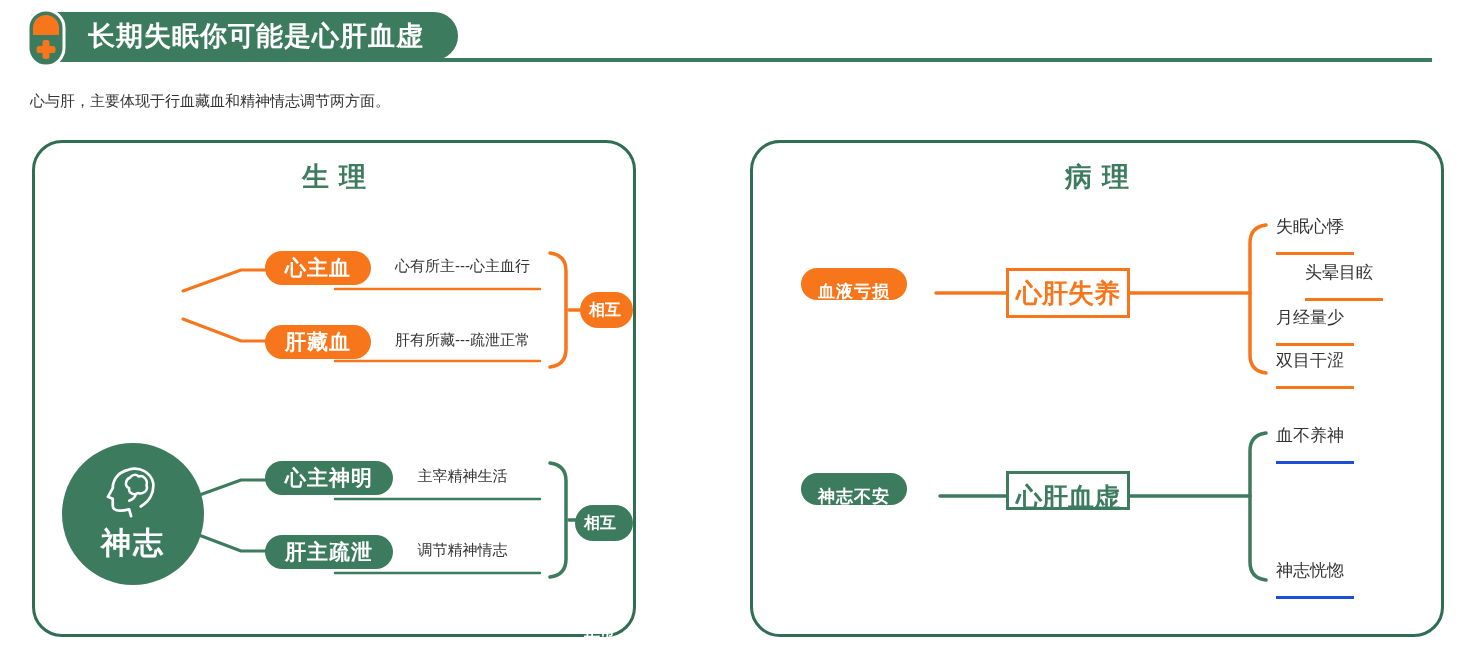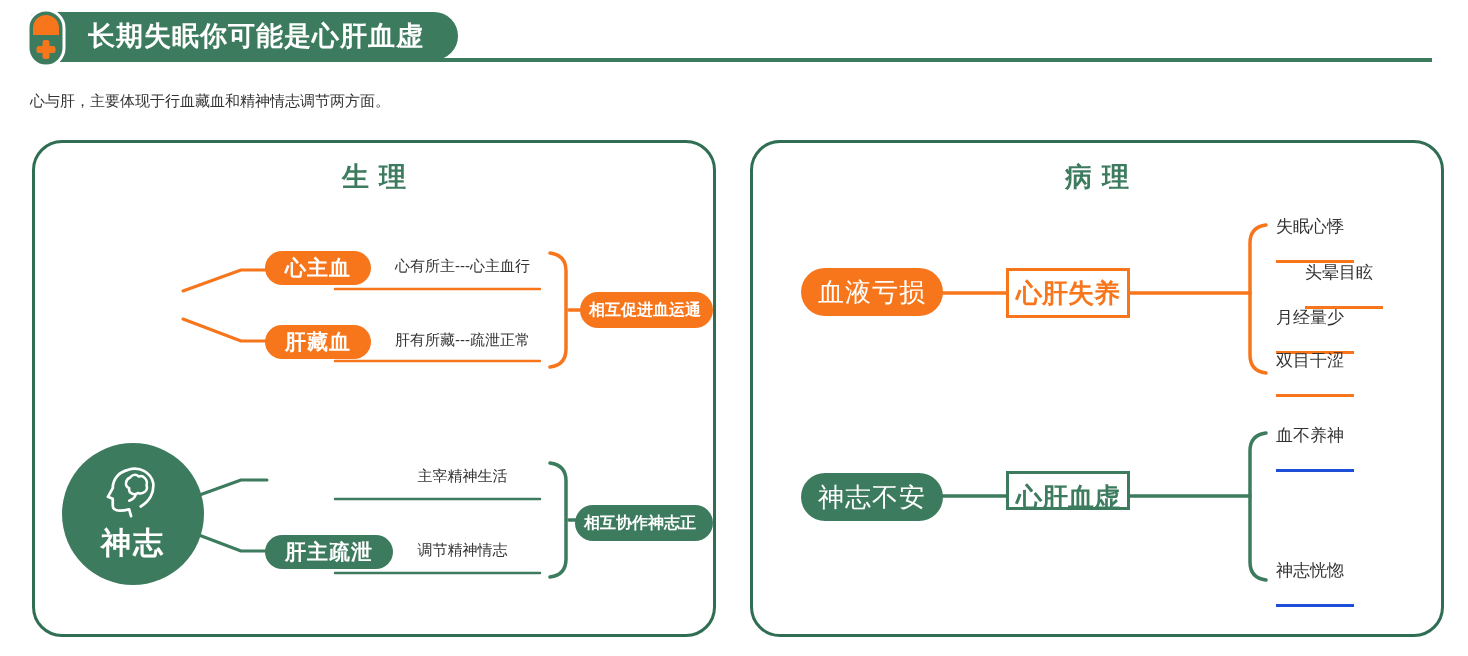--- a/index.html
+++ b/index.html
@@ -14,21 +14,21 @@
             padding-left:58px; letter-spacing:1px; z-index:2; }
   .header-line { position:absolute; left:60px; top:58px; width:1372px; height:4px;
                  background:#3D7B5F; z-index:1; }
   .capsule { position:absolute; left:25px; top:7px; z-index:3; }
 
   .intro { position:absolute; left:30px; top:92px; font-size:15px; color:#333333; }
 
   
   .panel { position:absolute; top:140px; height:497px; border:3px solid #2F6E53;
            border-radius:30px; background:#fff; }
-  .panel-left  { left:32px;  width:684px; }
+  .panel-left  { left:32px;  width:604px; }
   .panel-right { left:750px; width:694px; }
   .panel-title { position:absolute; left:0; right:0; top:16px; text-align:center;
                  font-size:27px; font-weight:bold; color:#3D7B5F;
                  letter-spacing:10px; text-indent:10px; }
   .connectors { position:absolute; left:0; top:0; z-index:0; }
 
   
   .circle { position:absolute; width:142px; height:142px; border-radius:50%;
             display:flex; flex-direction:column; align-items:center;
             justify-content:center; z-index:2; }
@@ -44,33 +44,33 @@
 
   .note { position:absolute; width:195px; text-align:center; font-size:15px;
           color:#333333; z-index:2; }
 
   .concl { position:absolute; height:36px; line-height:36px; border-radius:18px;
            color:#fff; font-size:16px; font-weight:bold; padding:0 9px; z-index:2; }
   .concl.orange { background:#F7761C; }
   .concl.green  { background:#3D7B5F; }
 
   
-  .bigpill { position:absolute; height:48px; line-height:48px; border-radius:24px;
-             color:#fff; font-size:26px; font-weight:normal; padding:0 17px;
+  .bigpill { position:absolute; height:32px; line-height:48px; border-radius:24px;
+             color:#fff; font-size:17px; font-weight:bold; padding:0 17px;
              letter-spacing:1px; z-index:2; }
   .bigpill.orange { background:#F7761C; }
   .bigpill.green  { background:#3D7B5F; }
 
   .resultbox { position:absolute; width:124px; text-align:center; background:#fff;
                font-size:26px; font-weight:bold; z-index:2; }
   .resultbox.orange { border:3px solid #F7761C; color:#F7761C; height:50px; line-height:44px; top:125px; }
   .resultbox.green  { border:3px solid #3D7B5F; color:#3D7B5F; height:39px; line-height:46px; top:328px; }
 
   .sym { position:absolute; left:523px; width:78px; font-size:17px; color:#333333;
-         padding-bottom:22px; white-space:nowrap; z-index:2; }
+         padding-bottom:14px; white-space:nowrap; z-index:2; }
   .sym.orange { border-bottom:3px solid #F7761C; }
   .sym.green  { border-bottom:3px solid #1d4ed8; }
 </style>
 </head>
 <body>
 
 <div class="stage">
 
   <div class="header-line"></div>
   <div class="banner">
@@ -122,20 +122,21 @@
       <span>
         <svg width="58" height="54" viewBox="0 0 60 56">
           <path d="M28 53 L26 46 C14 49 9 47 9 42 L9 35 L4 33 L9 24 C9 14 16 7 25 5 C37 1 49 8 51 19 C52 29 47 38 38 43" stroke="#ffffff" stroke-width="2.8" fill="none" stroke-linecap="round" stroke-linejoin="round"></path>
           <path d="M27 13 C22 15 21 22 26 24 C25 29 31 32 35 29 C41 31 46 26 44 21 C46 15 40 10 36 12 C33 9 29 10 27 13 Z" stroke="#ffffff" stroke-width="2.6" fill="none" stroke-linejoin="round"></path>
           <path d="M33 30 C32 34 30 36 26 37" stroke="#ffffff" stroke-width="2.6" fill="none" stroke-linecap="round"></path>
         </svg>
       </span>
       <span class="circle-label">神志</span>
     </div>
 
+    <div class="spill green" style="left:230px; top:318px;">心主神明</div>
     <div class="note" style="left:330px; top:324px;">主宰精神生活</div>
 
     <div class="spill green" style="left:230px; top:392px;">肝主疏泄</div>
     <div class="note" style="left:330px; top:398px;">调节精神情志</div>
 
     <div class="concl green" style="left:540px; top:362px;">相互协作神志正常</div>
   </section>
 
   <section class="panel panel-right">
     <h2 class="panel-title">病理</h2>

